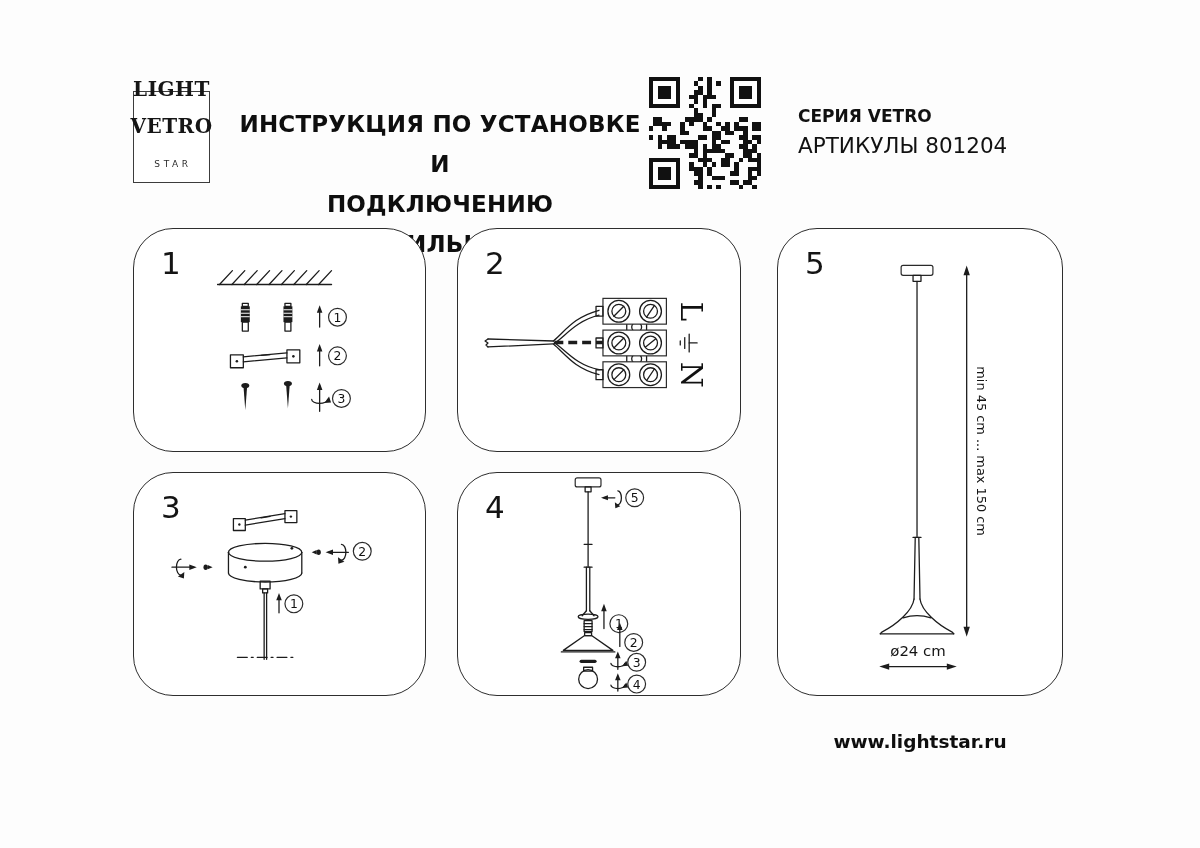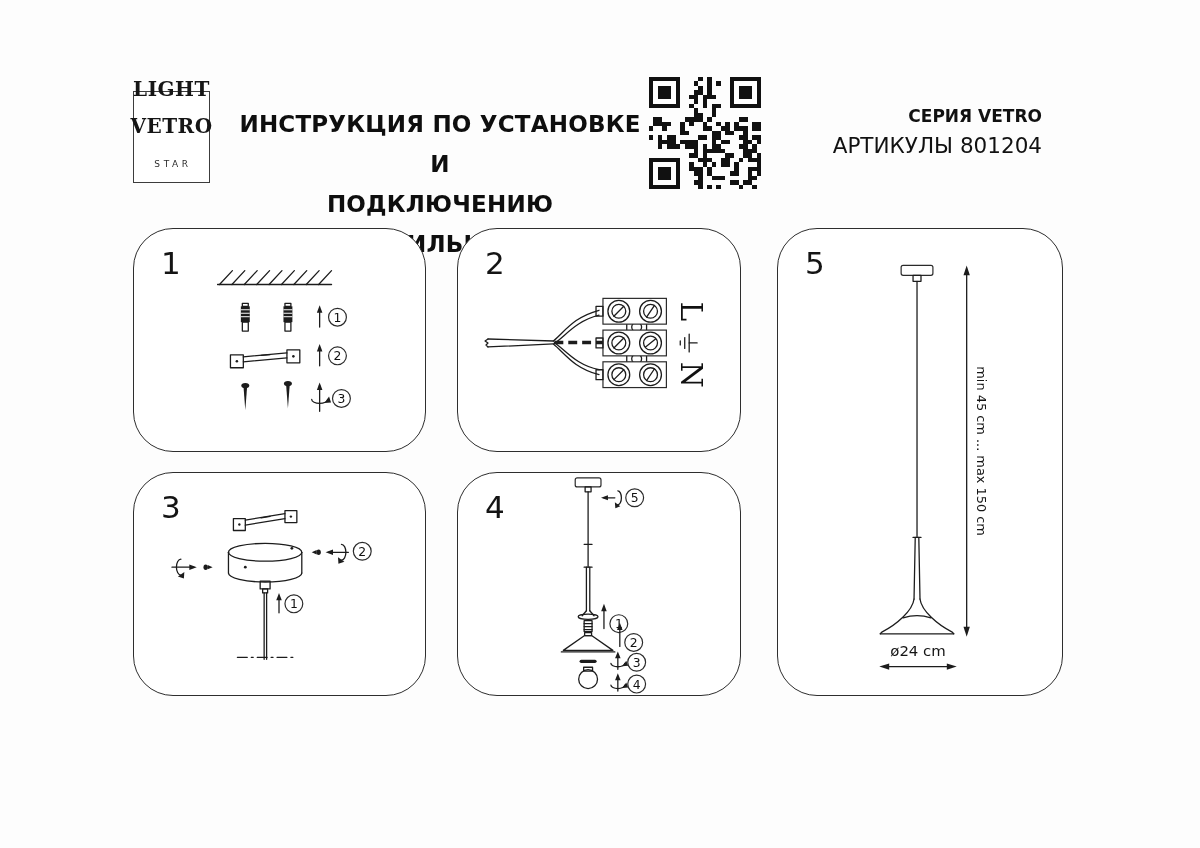--- a/index.html
+++ b/index.html
@@ -11,21 +11,21 @@
   .logo{left:133px;top:91px;width:77px;height:92px;border:1.6px solid #3c3c3c;background:#fff;
         display:flex;flex-direction:column;align-items:center;justify-content:center;box-sizing:border-box;gap:20px;}
   .logo .big{font-family:"DejaVu Serif","Liberation Serif",serif;font-weight:bold;font-size:20px;
              line-height:17.5px;letter-spacing:.5px;color:#151515;}
   .logo .group{font-size:9px;letter-spacing:3.6px;margin-top:3px;color:#2b2b2b;padding-left:3px;}
   .flag{display:flex;width:56px;height:3.5px;margin-top:5px;}
   .flag i{flex:1;}
   .title{left:238px;top:104px;width:404px;text-align:center;font-size:23px;font-weight:bold;
          line-height:40px;color:#0e0e0e;letter-spacing:.2px;}
   .qr{left:649px;top:77px;width:112px;height:112px;}
-  .series-wrap{left:798px;top:106px;width:244px;text-align:right;}
+  .series-wrap{left:798px;top:106px;width:244px;text-align:left;}
   .series{font-size:17px;font-weight:bold;}
   .article{font-size:21.5px;font-weight:normal;margin-top:7px;}
 
   
   .panel{position:absolute;background:#fff;border:1.6px solid #2e2e2e;border-radius:40px;box-sizing:border-box;}
   .num{position:absolute;left:27px;top:16px;font-size:31px;font-weight:500;color:#141414;}
   .panel svg{position:absolute;left:0;top:0;width:100%;height:100%;}
   .p1{left:133px;top:228px;width:293px;height:224px;}
   .p2{left:457px;top:228px;width:284px;height:224px;}
   .p3{left:133px;top:472px;width:293px;height:224px;}
@@ -561,14 +561,15 @@
       <text class="dim" transform="translate(204,223) rotate(90)" dy="4">min 45 cm ... max 150 cm</text>
       <text class="dia" x="141" y="429">ø24 cm</text>
       <g>
         <line class="s" x1="108" y1="440" x2="174" y2="440"></line>
         <polygon class="f" points="102,440 112,436.8 112,443.2"></polygon>
         <polygon class="f" points="180,440 170,436.8 170,443.2"></polygon>
       </g>
     </svg>
   </div>
 
+  <div class="abs footer">www.lightstar.ru</div>
 
 </div>
 
 </body></html>

